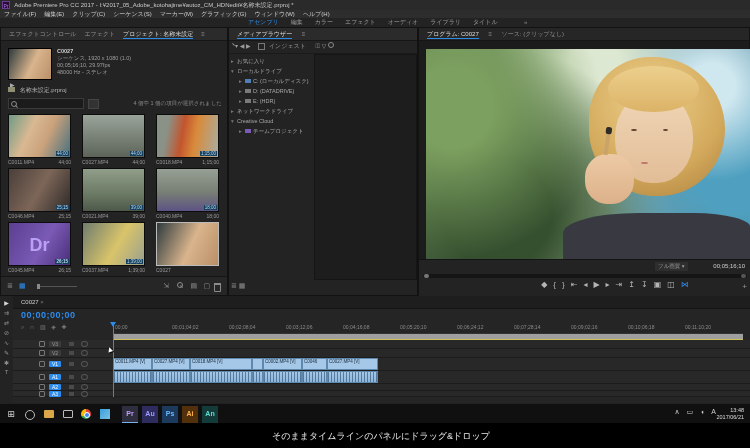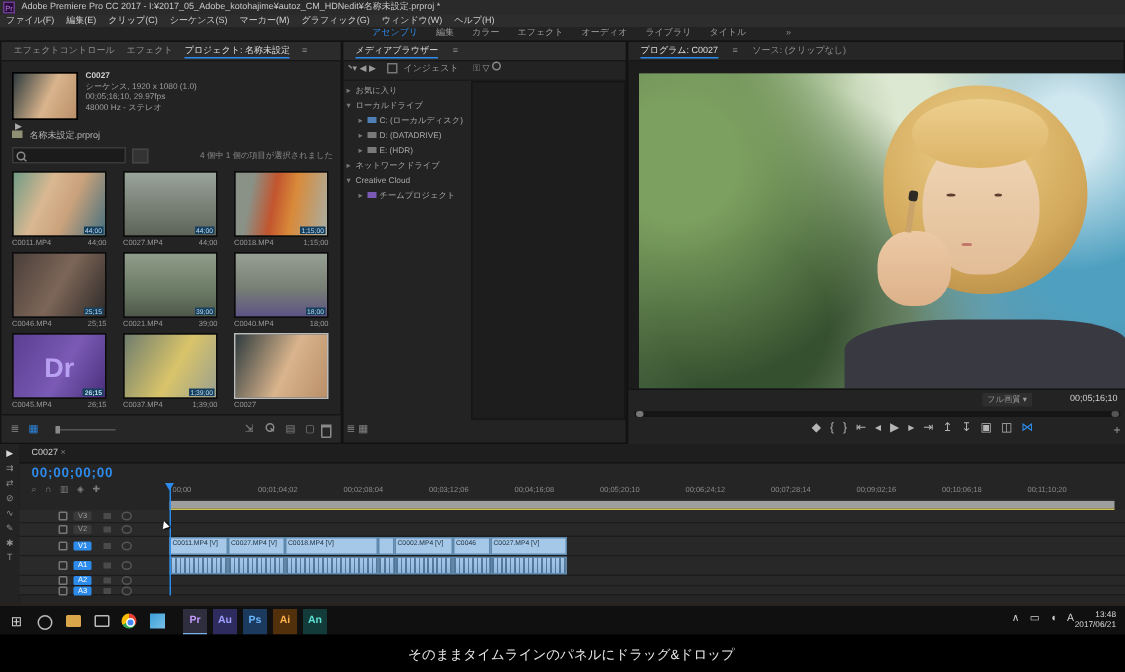--- a/index.html
+++ b/index.html
@@ -1,18 +1,18 @@
 <!DOCTYPE html>
 <html><head>
 <meta charset="utf-8">
 <style>
   html,body{margin:0;padding:0;background:#000;}
   #stage{position:relative;width:750px;height:448px;overflow:hidden;
     font-family:"Liberation Sans","DejaVu Sans",sans-serif;color:#bdbdbd;
-    background:#c2410c;font-size:7px;-webkit-font-smoothing:antialiased;}
+    background:#0369a1;font-size:7px;-webkit-font-smoothing:antialiased;}
   .abs{position:absolute;}
   
   #titlebar{left:0;top:0;width:750px;height:10px;background:#2a2a2a;color:#c9c9c9;
     font-size:6px;line-height:10px;white-space:nowrap;}
   #titlebar .appico{display:inline-block;width:8px;height:8px;background:#2a0a3a;color:#b37fe0;
     font-size:5px;line-height:8px;text-align:center;vertical-align:top;margin:1px 3px 0 2px;border:1px solid #6a3d8f;box-sizing:border-box;}
   #menubar{left:0;top:10px;width:750px;height:8px;background:#2d2d2d;color:#cfcfcf;font-size:6px;line-height:8px;}
   #menubar span{margin:0 4px;}
   #wsbar{left:0;top:18px;width:750px;height:9px;background:#232323;border-bottom:1px solid #111;font-size:6px;line-height:9px;}
   #ws-tabs{position:absolute;left:248px;top:0;white-space:nowrap;}

